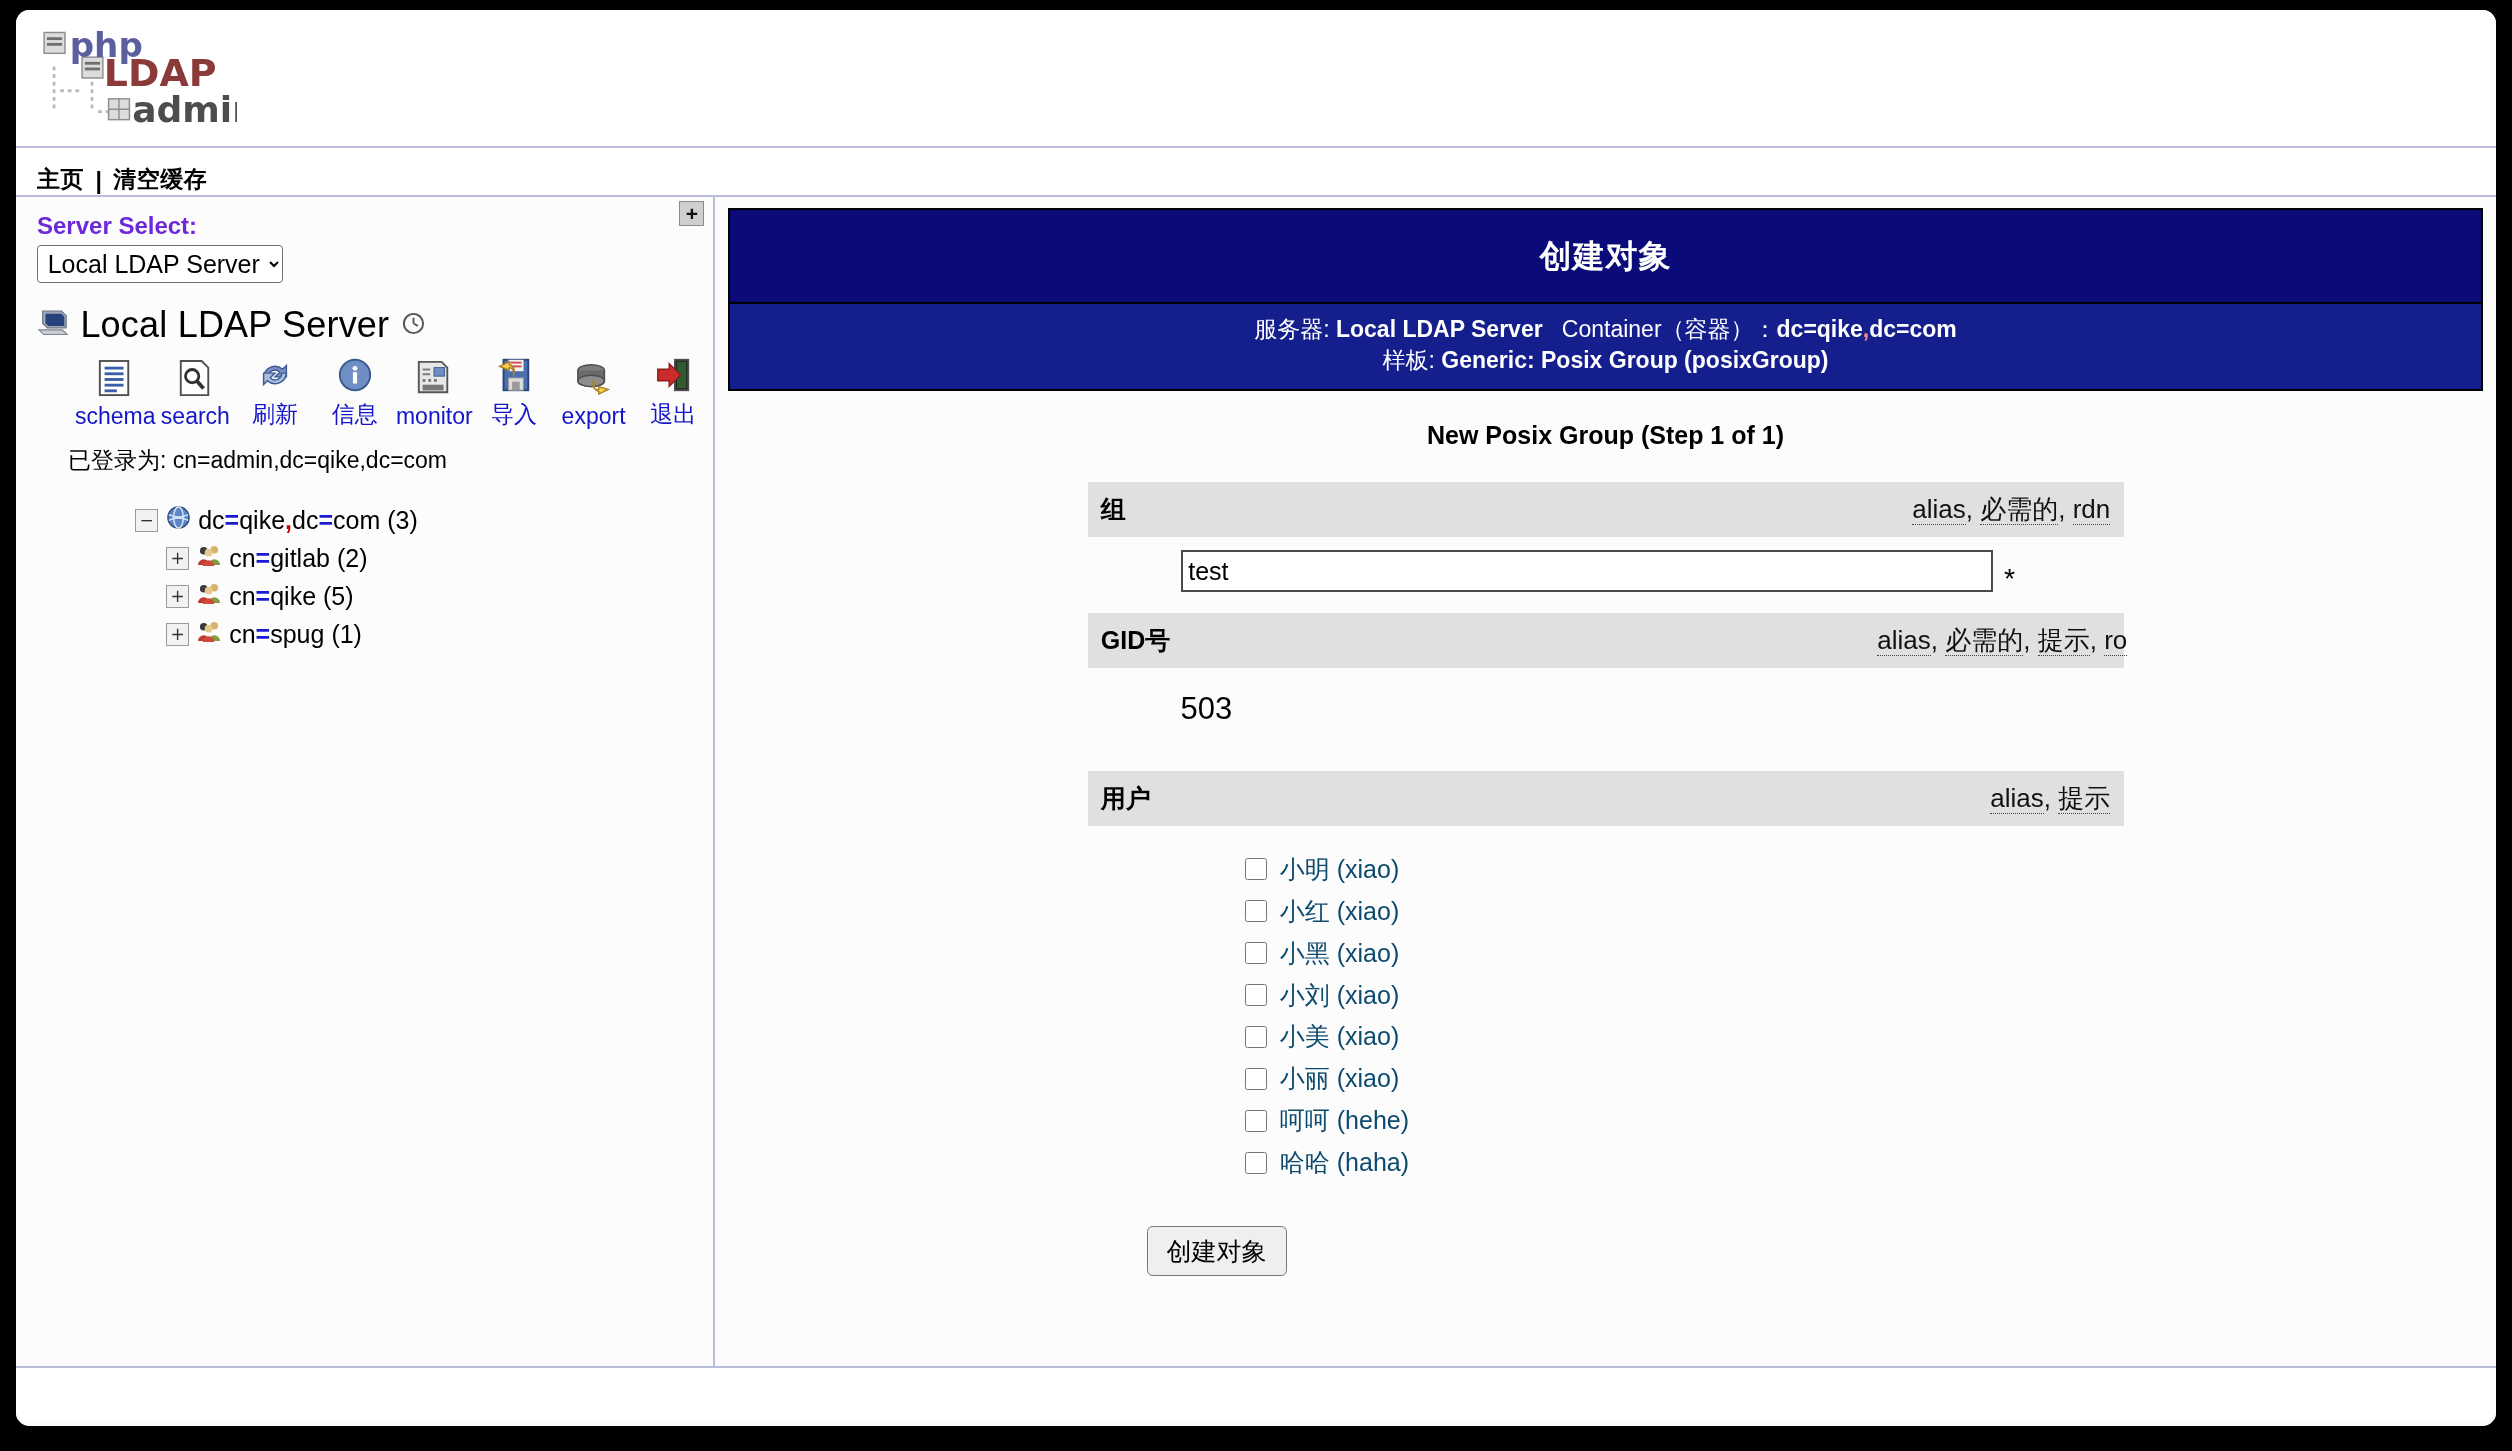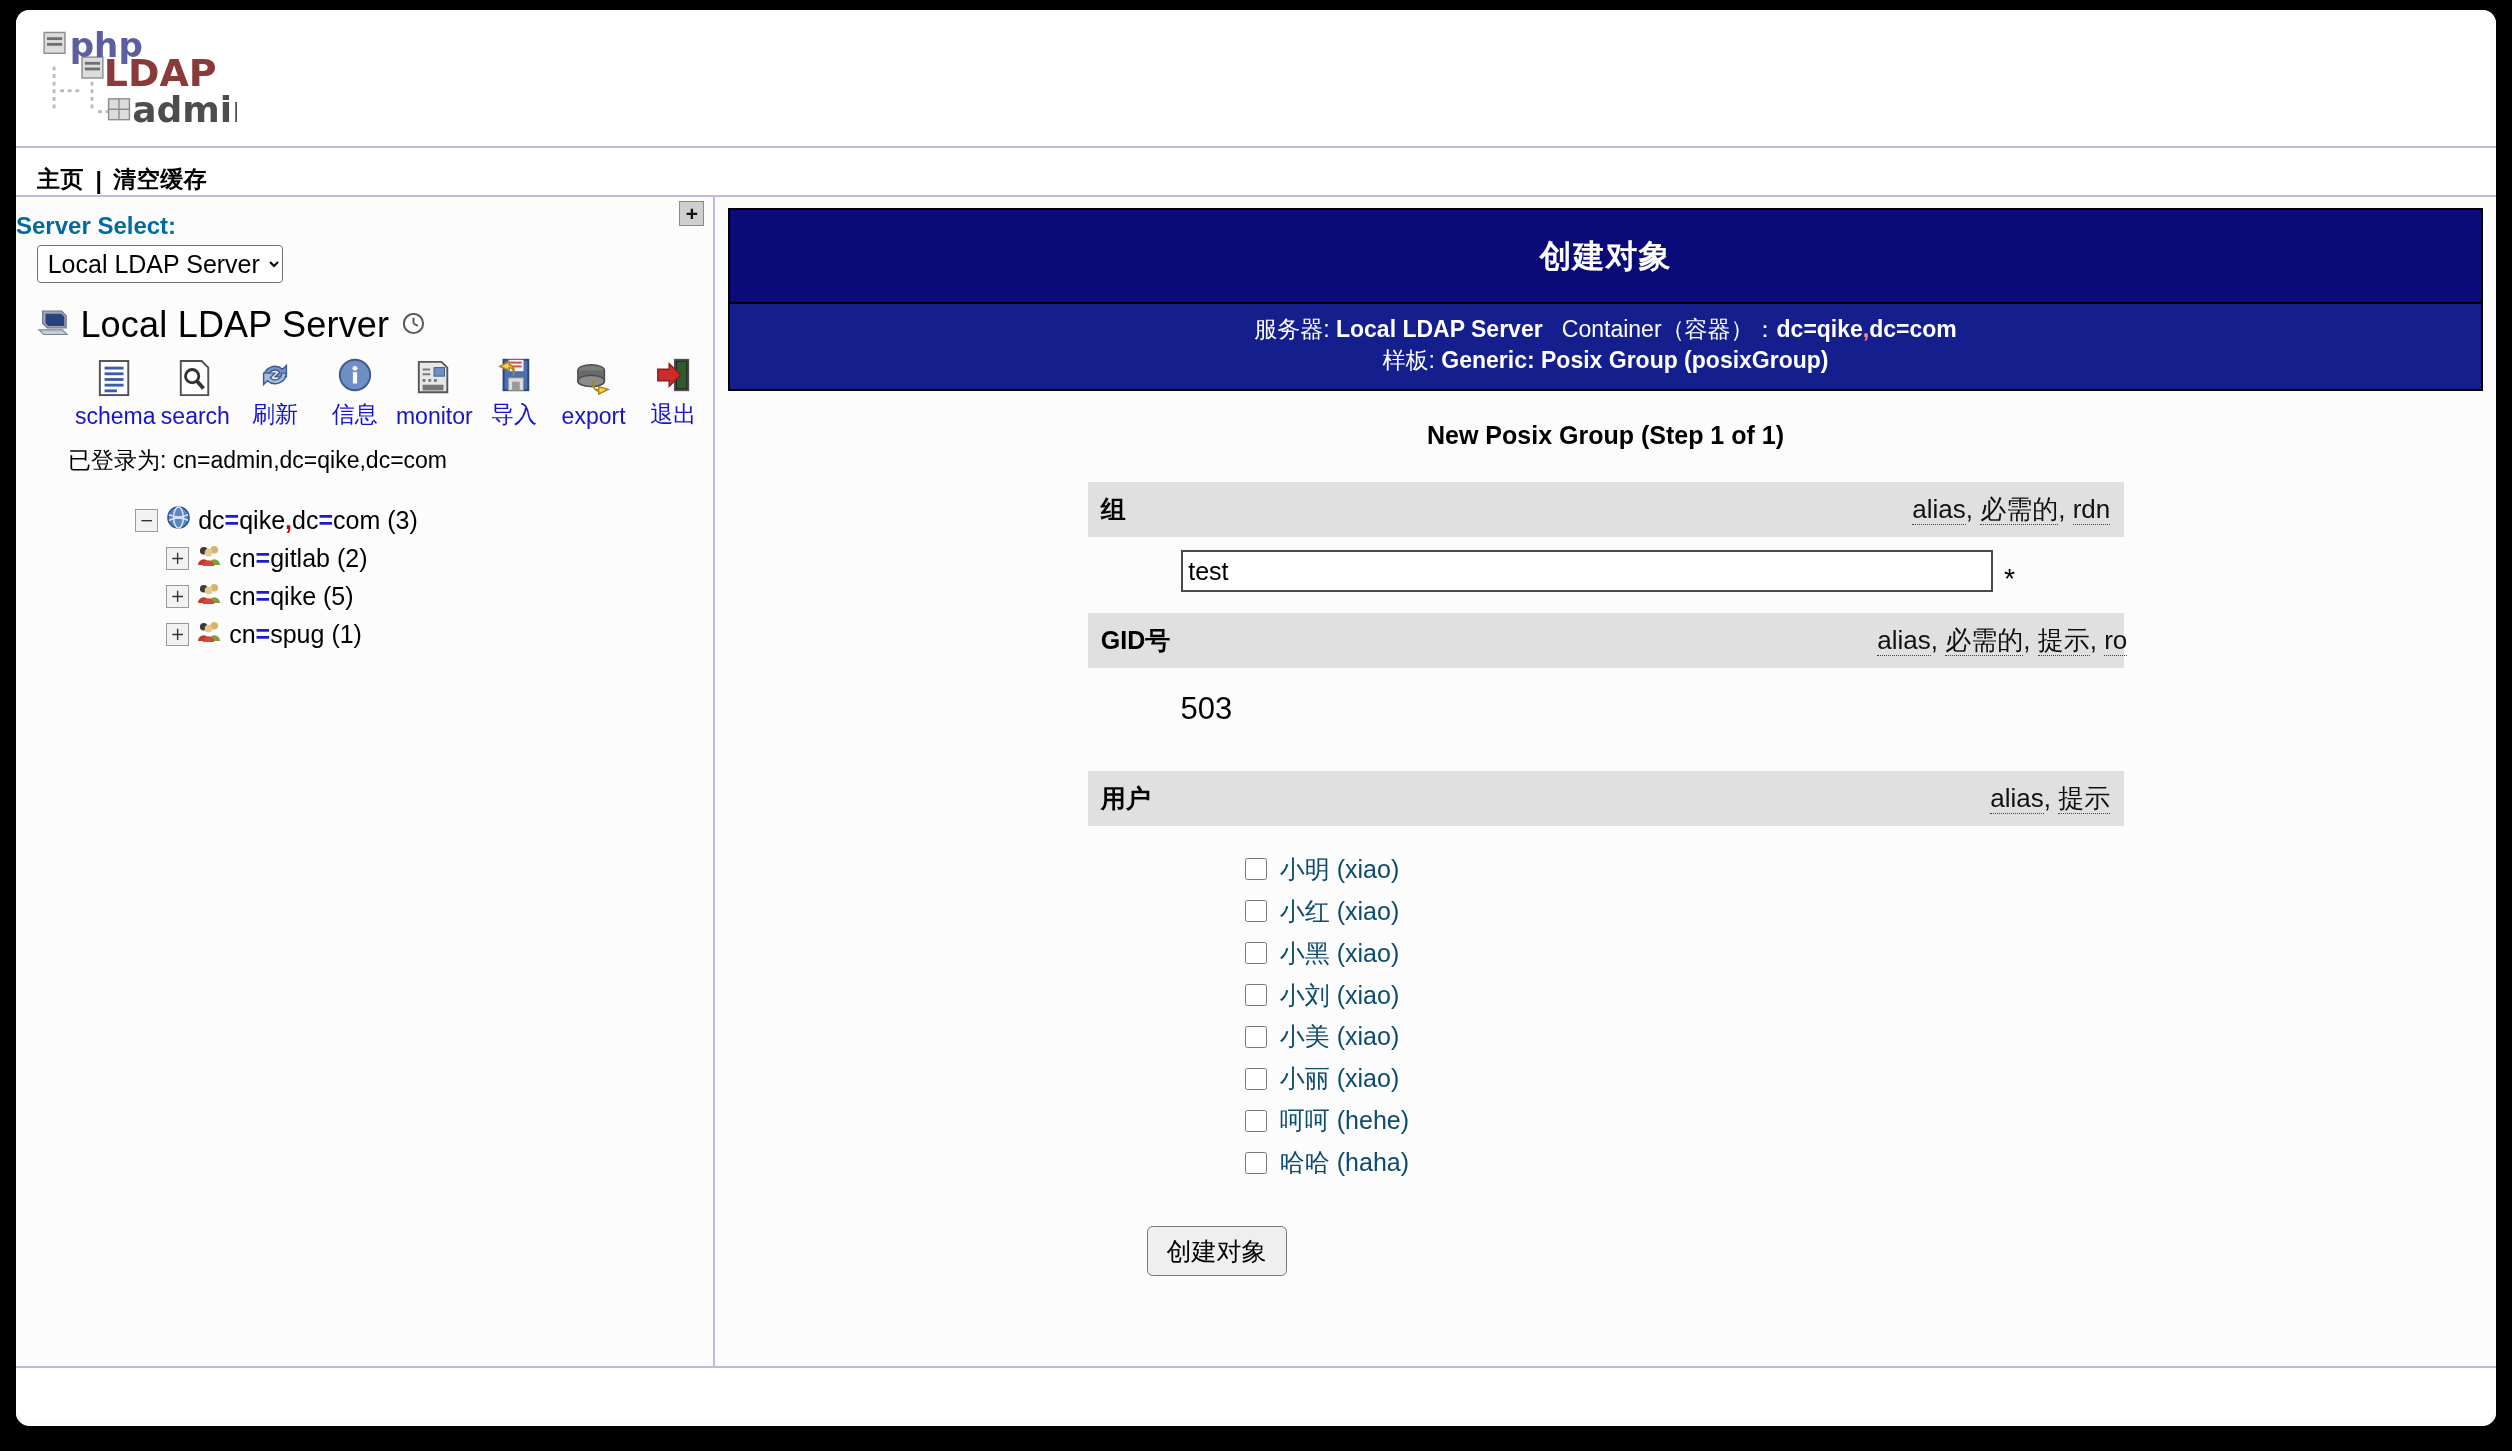--- a/index.html
+++ b/index.html
@@ -95,21 +95,22 @@
     line-height: 1;
     color: #111;
     font-weight: bold;
     cursor: pointer;
     box-sizing: border-box;
   }
 
   .server-select-label {
     font-size: 24px;
     font-weight: bold;
-    color: #0369a1;
+    color: #6d28d9;
+    padding-left: 21px;
     margin-bottom: 5.7px;
   }
 
   .server-select {
     margin-left: 21px;
     font-size: 25px;
     font-family: "Liberation Sans", sans-serif;
     padding: 2.9px 5.7px;
     border: 1.9px solid #707070;
     background: #ffffff;

